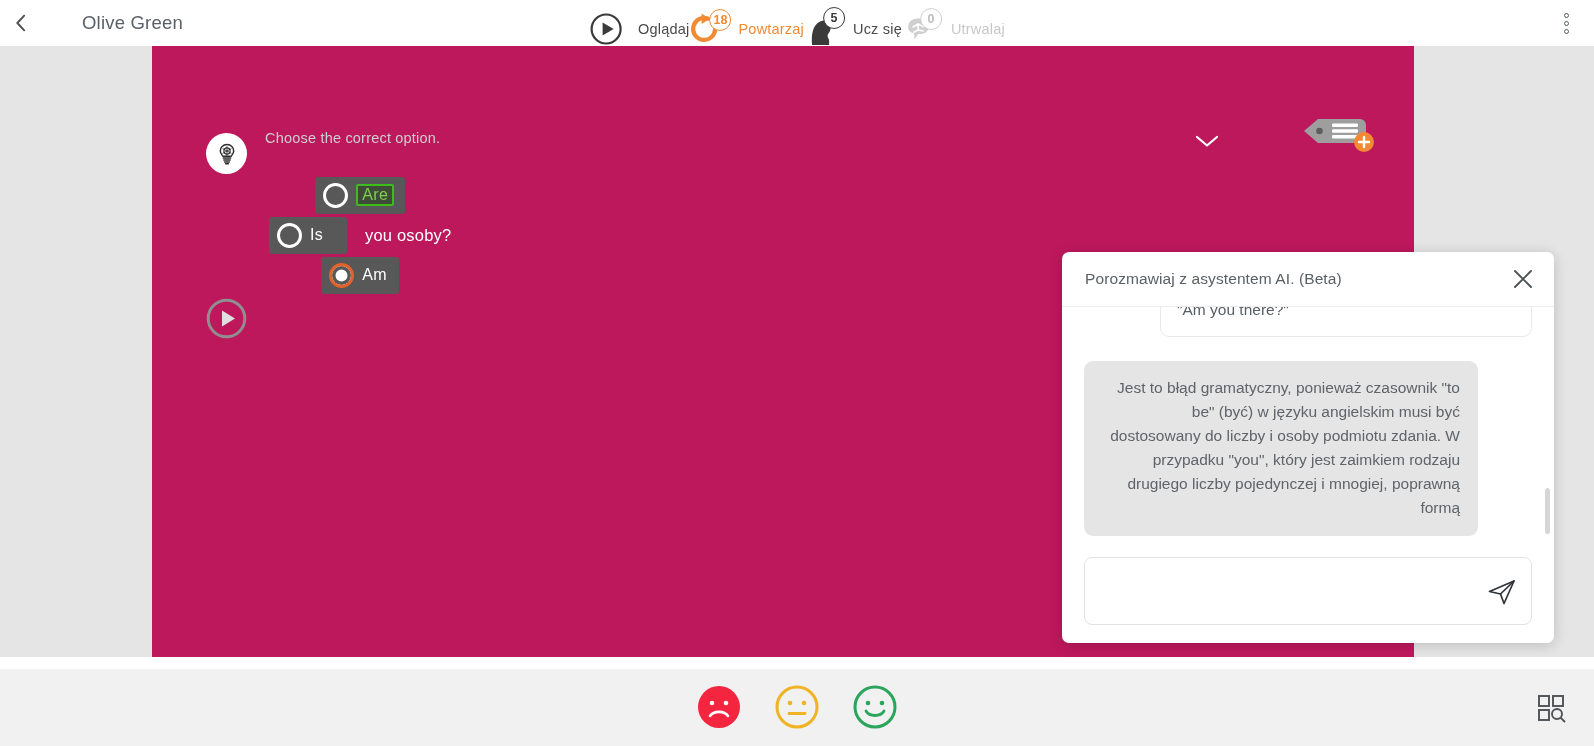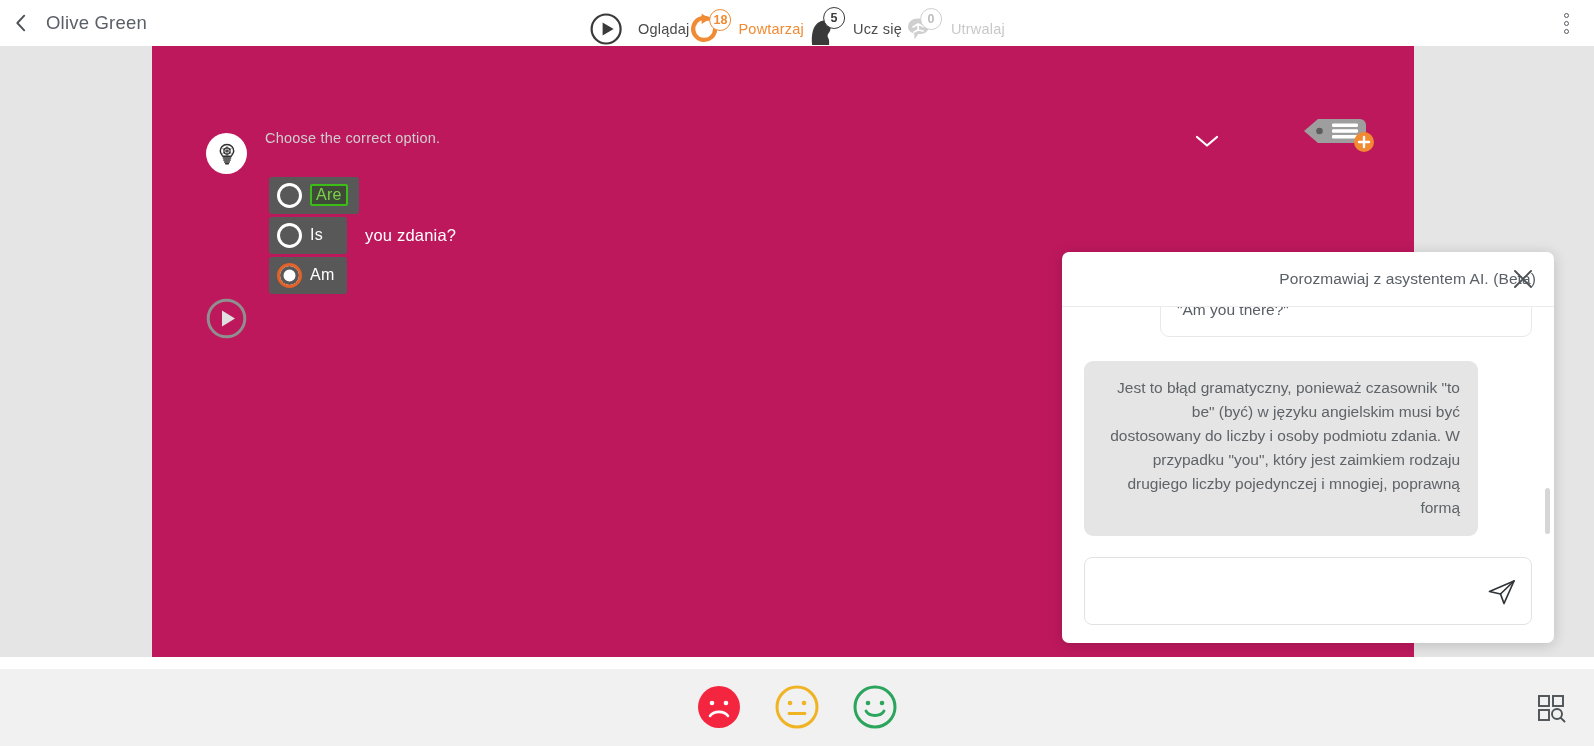--- a/index.html
+++ b/index.html
@@ -17,21 +17,21 @@
     background: #ffffff; display: flex; align-items: center;
   }
   .back-wrap {
     display: flex; align-items: center; gap: 14px;
     position: absolute; left: 10px; top: 0; height: 46px;
   }
   .back-chevron {
     width: 22px; height: 22px; display: block;
   }
   .course-title {
-    font-size: 18.5px; color: #5a6067; letter-spacing: .2px;
+    font-size: 18.5px; color: #5a6067; letter-spacing: .2px; margin-left: 36px;
   }
 
   .nav-tabs {
     position: absolute; left: 50%; transform: translateX(-50%);
     top: 0; height: 58px; display: flex; align-items: center; 
   }
   .nav-tab { display: flex; align-items: center; gap: 9px; cursor: pointer; position: relative; }
   .nav-icon { position: relative; width: 40px; height: 36px; display:block; }
   .nav-label { font-size: 14.5px; letter-spacing: .2px; }
   .nav-label.active-orange { color: #f08a33; text-align: center; }
@@ -76,21 +76,21 @@
 
   .chevron-down-btn {
     position: absolute; left: 1038px; top: 80px; width: 34px; height: 30px;
     display: flex; align-items: center; justify-content: center; cursor: pointer;
   }
   .tag-btn {
     position: absolute; left: 1146px; top: 62px; width: 80px; height: 46px; cursor: pointer;
   }
 
   .options { position: absolute; left: 117px; top: 130px; }
-  .opt-row { display: flex; align-items: center; height: 38px; margin-bottom: 2px; }
+  .opt-row { display: flex; align-items: center; height: 38px; margin-bottom: 2px; justify-content: center; }
   .opt-box {
     display: flex; align-items: center; gap: 8px;
     background: #585858; border-radius: 3px;
     height: 37px; padding: 0 11px 0 8px; min-width: 78px;
     cursor: pointer;
   }
   .radio {
     width: 25px; height: 25px; border-radius: 50%;
     border: 3.4px solid #ffffff; background: transparent; flex: none;
   }
@@ -110,21 +110,21 @@
 
   
   .chat-panel {
     position: absolute; left: 1062px; top: 252px;
     width: 492px; height: 391px; background: #ffffff;
     border-radius: 7px; box-shadow: 0 2px 14px rgba(0,0,0,.18);
     overflow: hidden;
   }
   .chat-head {
     height: 54px; display: flex; align-items: center;
-    padding: 0 18px 0 23px; position: relative; justify-content: flex-end;
+    padding: 0 18px 0 23px; position: relative;
   }
   .chat-title { font-size: 15.5px; color: #5a6067; letter-spacing: .1px; }
   .chat-close {
     position: absolute; right: 20px; top: 16px; width: 22px; height: 22px; cursor: pointer;
   }
   .chat-scroll {
     position: relative; height: 230px; overflow: hidden;
     padding: 0 22px 0 22px; border-top: 1px solid #ececec;
   }
   .msg-user {
@@ -290,21 +290,21 @@
             <span class="radio"></span>
             <span class="opt-label correct">Are</span>
           </div>
         </div>
 
         <div class="opt-row">
           <div class="opt-box">
             <span class="radio"></span>
             <span class="opt-label">Is</span>
           </div>
-          <span class="sentence-tail">you zdania?</span>
+          <span class="sentence-tail">you osoby?</span>
         </div>
 
         <div class="opt-row">
           <div class="opt-box">
             <span class="radio selected"></span>
             <span class="opt-label">Am</span>
           </div>
         </div>
       </div>
 

